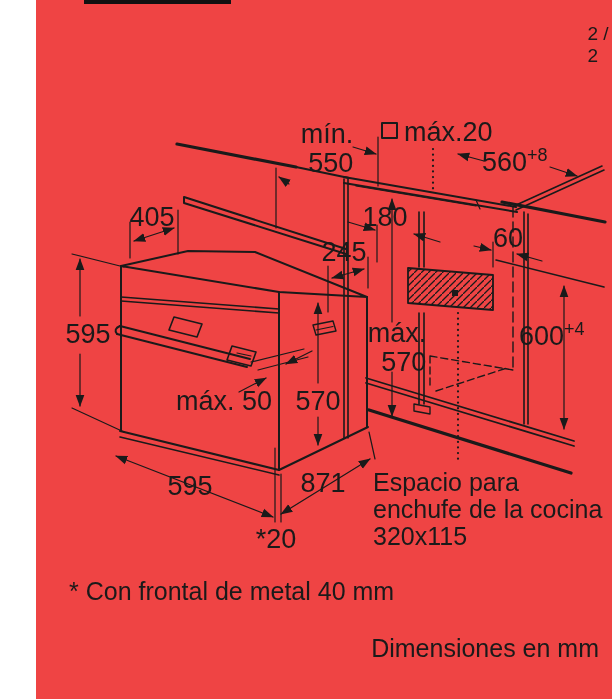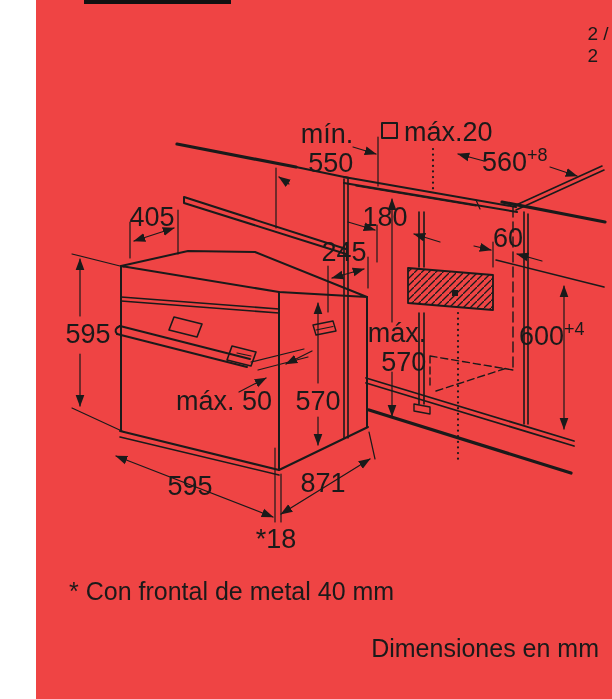--- a/index.html
+++ b/index.html
@@ -153,20 +153,25 @@
     <div>máx.</div>
     <div>570</div>
   </div>
 
   <div class="lbl l" style="left:483px;top:336px"><span>600</span><span class="sup">+4</span></div>
 
   <div class="lbl c" style="left:188px;top:401px">máx. 50</div>
   <div class="lbl c" style="left:282px;top:401px">570</div>
   <div class="lbl c" style="left:154px;top:486px">595</div>
   <div class="lbl c" style="left:287px;top:483px">871</div>
-  <div class="lbl c" style="left:240px;top:539px">*18</div>
+  <div class="lbl c" style="left:240px;top:539px">*20</div>
 
+  <div class="note" style="left:337px;top:469px">
+    <div>Espacio para</div>
+    <div>enchufe de la cocina</div>
+    <div>320x115</div>
+  </div>
 
   <div class="note" style="left:33px;top:591px;transform:translate(0,-50%)">* Con frontal de metal 40 mm</div>
 
   <div class="note" style="right:29px;top:648px;transform:translate(0,-50%)">Dimensiones en mm</div>
 
 </div>
 
 </body></html>

